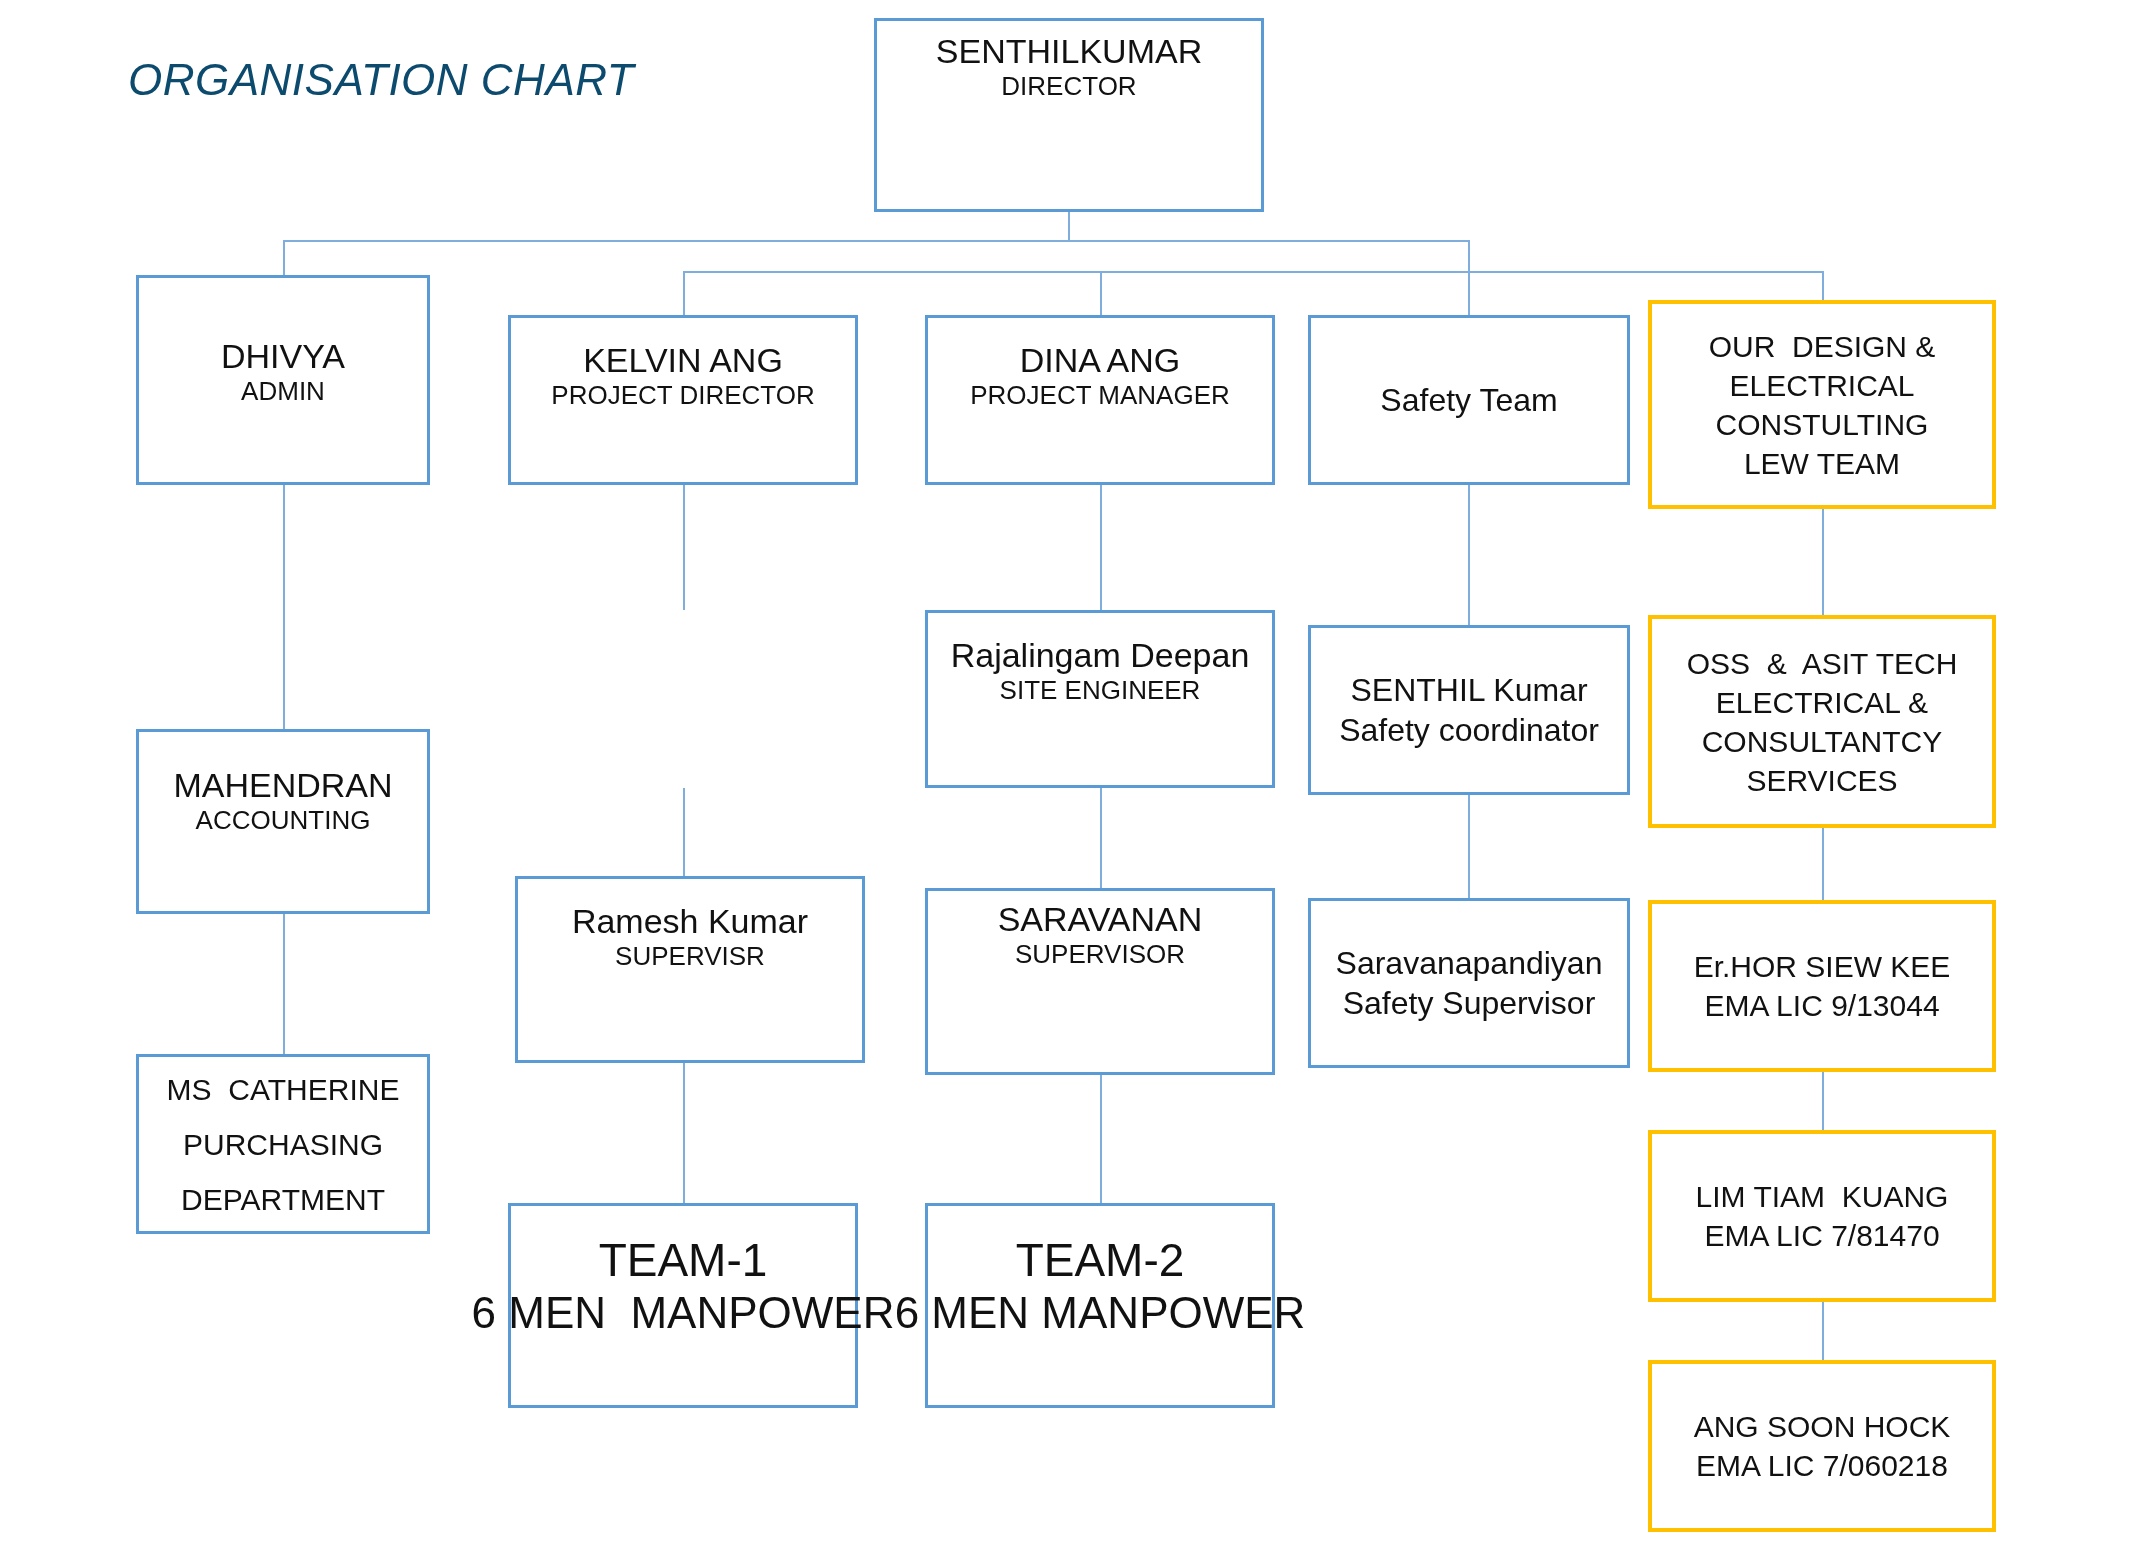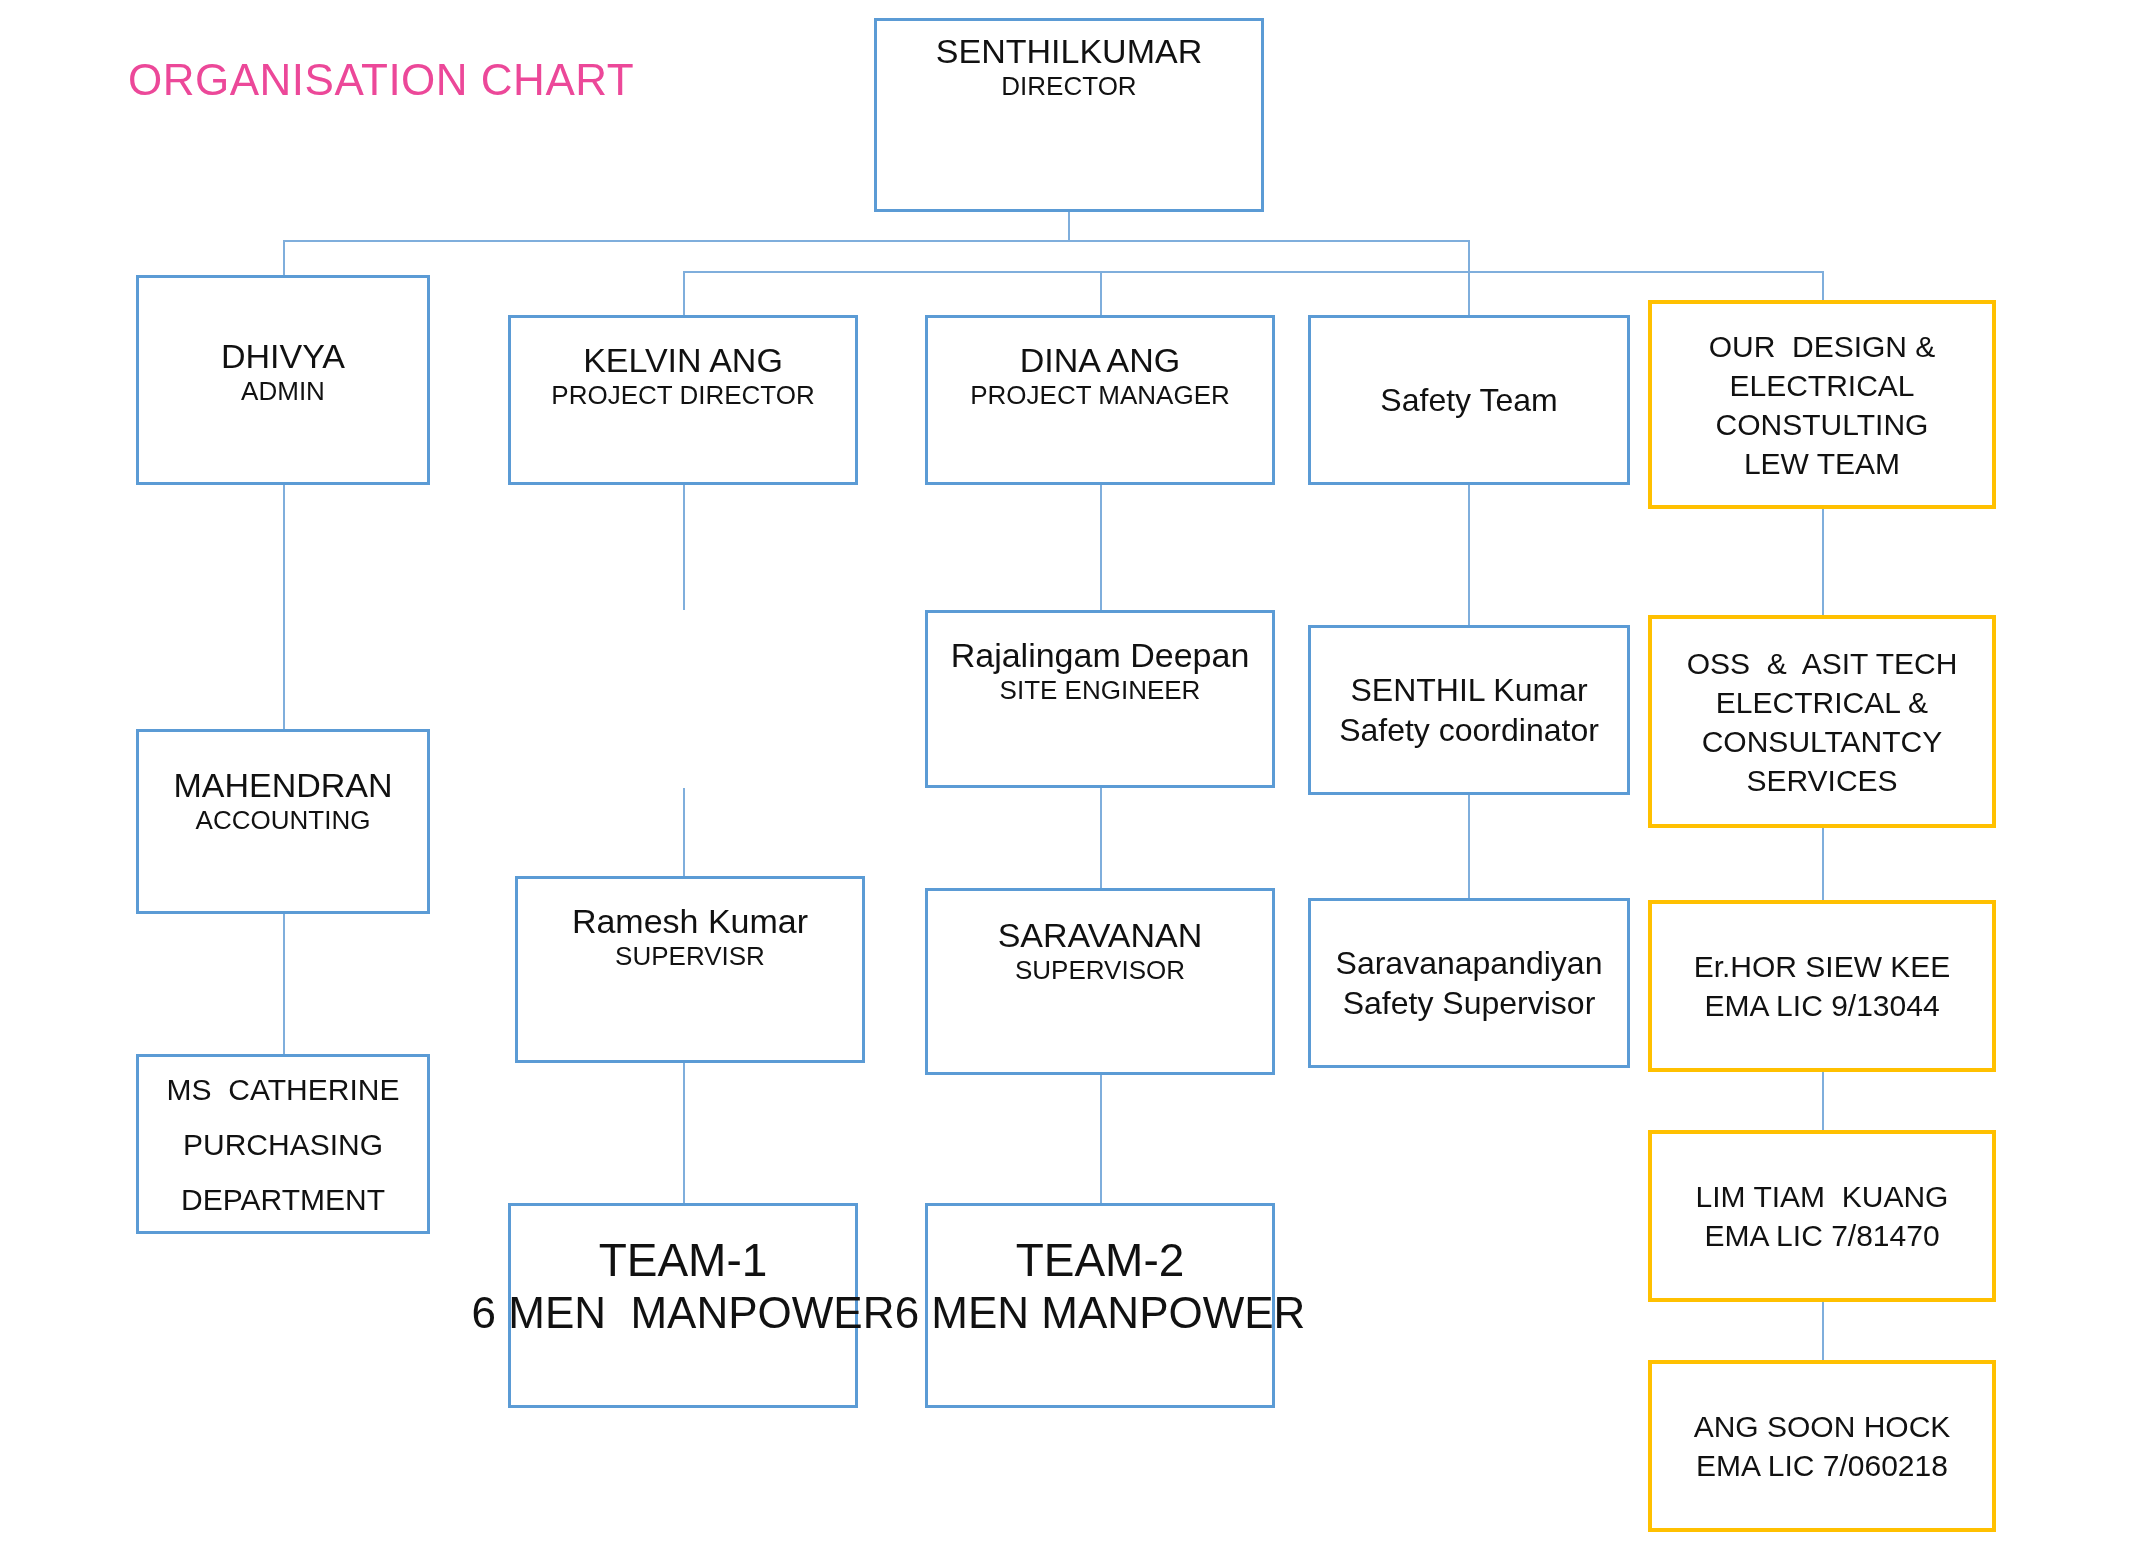--- a/index.html
+++ b/index.html
@@ -20,22 +20,23 @@
     overflow: hidden;
   }
 
   
   .chart-title {
     position: absolute;
     left: 128px;
     top: 55px;
     font-size: 44px;
     letter-spacing: 0.5px;
-    color: #ec4899;
+    color: #0c4a6e;
     white-space: nowrap;
+    font-style: italic;
   }
 
   
   .node {
     position: absolute;
     box-sizing: border-box;
     background: #ffffff;
     border: 3px solid #5B9BD5;
     display: flex;
     flex-direction: column;
@@ -187,21 +188,21 @@
   <div class="node" style="left:136px; top:729px; width:294px; height:185px; padding-top:33px;">
     <div class="line1">MAHENDRAN</div>
     <div class="line2">ACCOUNTING</div>
   </div>
 
   <div class="node" style="left:508px; top:876px; width:350px; height:187px; padding-top:22px;margin-left:7px;">
     <div class="line1">Ramesh Kumar</div>
     <div class="line2">SUPERVISR</div>
   </div>
 
-  <div class="node" style="left:925px; top:888px; width:350px; height:187px; padding-top:24px;">
+  <div class="node" style="left:925px; top:888px; width:350px; height:187px; padding-top:8px;">
     <div class="line1">SARAVANAN</div>
     <div class="line2">SUPERVISOR</div>
   </div>
 
   <div class="node center-v" style="left:1308px; top:898px; width:322px; height:170px;">
     <div class="line-eq">Saravanapandiyan</div>
     <div class="line-eq">Safety Supervisor</div>
   </div>
 
   <div class="node orange center-v" style="left:1648px; top:900px; width:348px; height:172px;">

